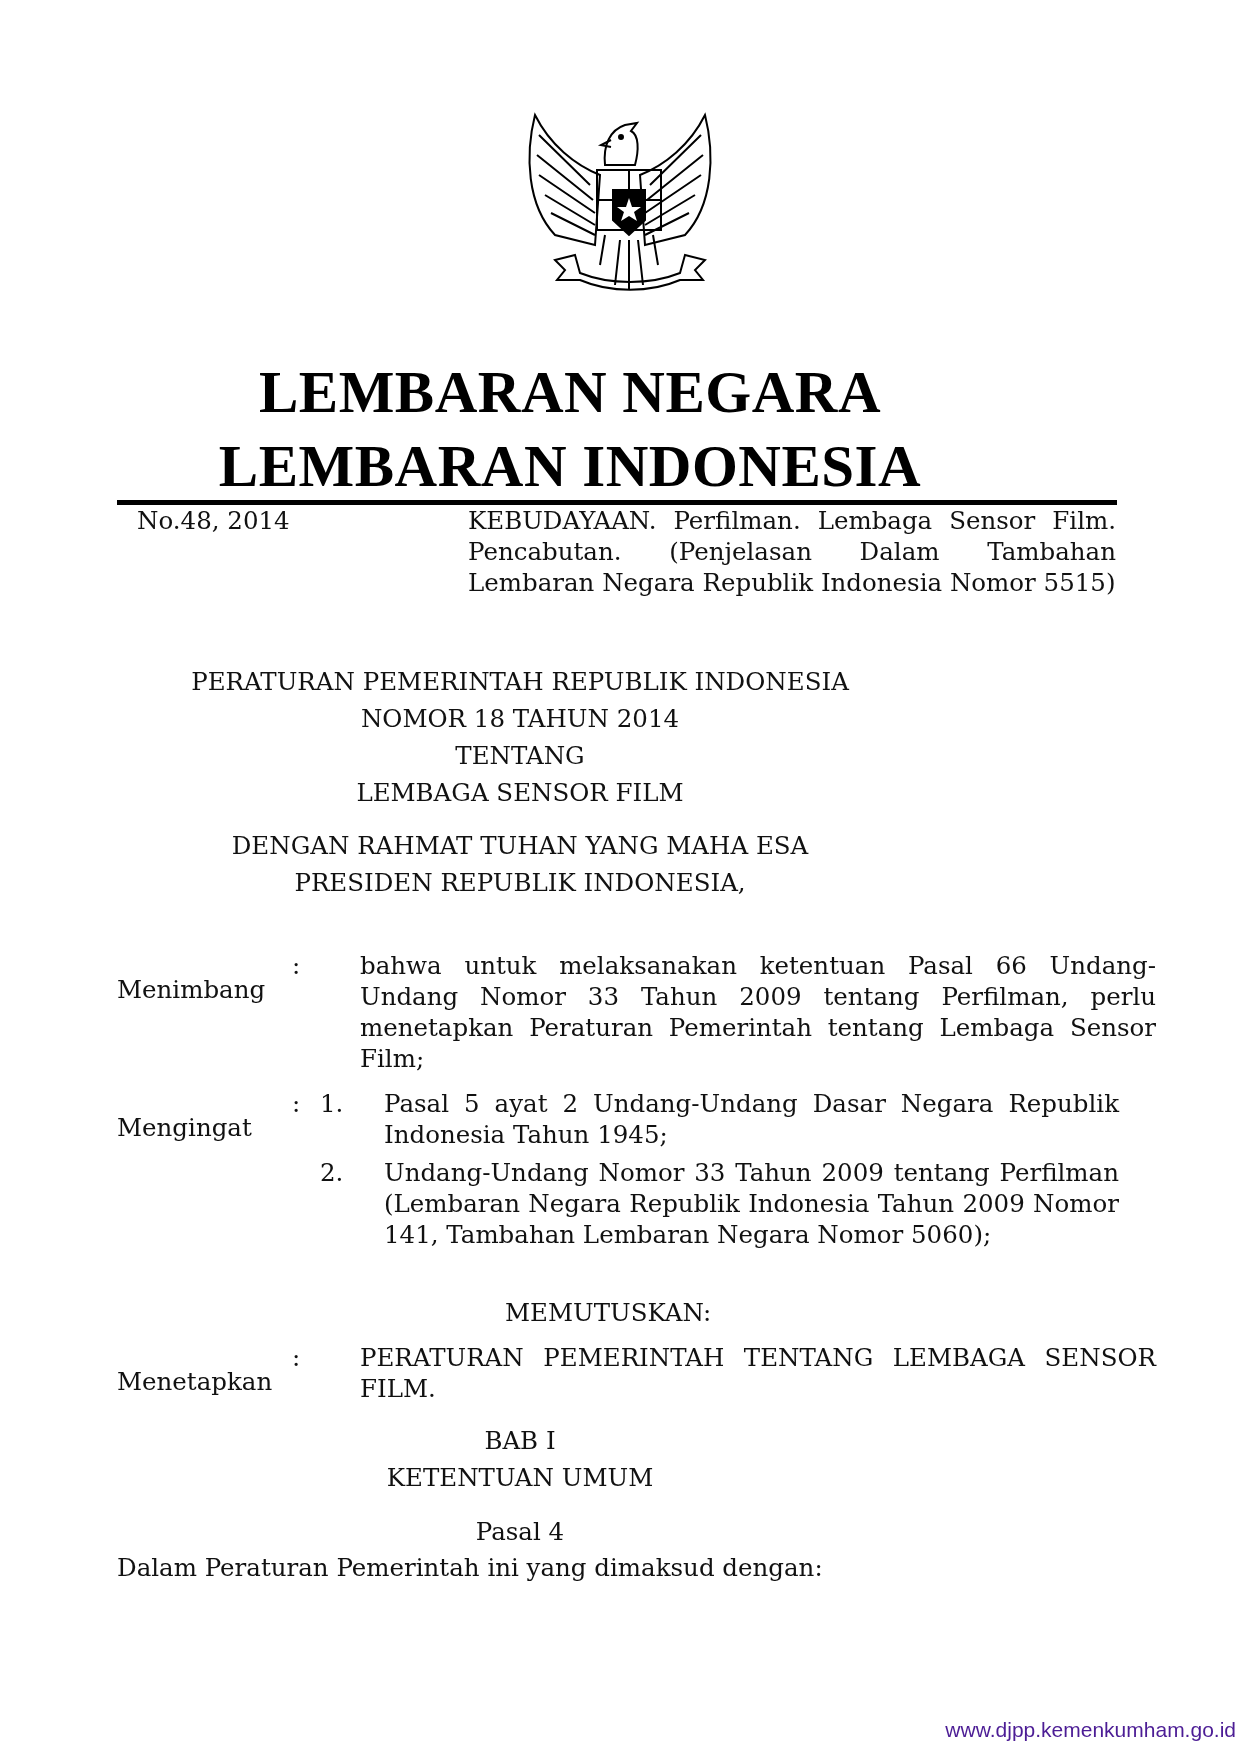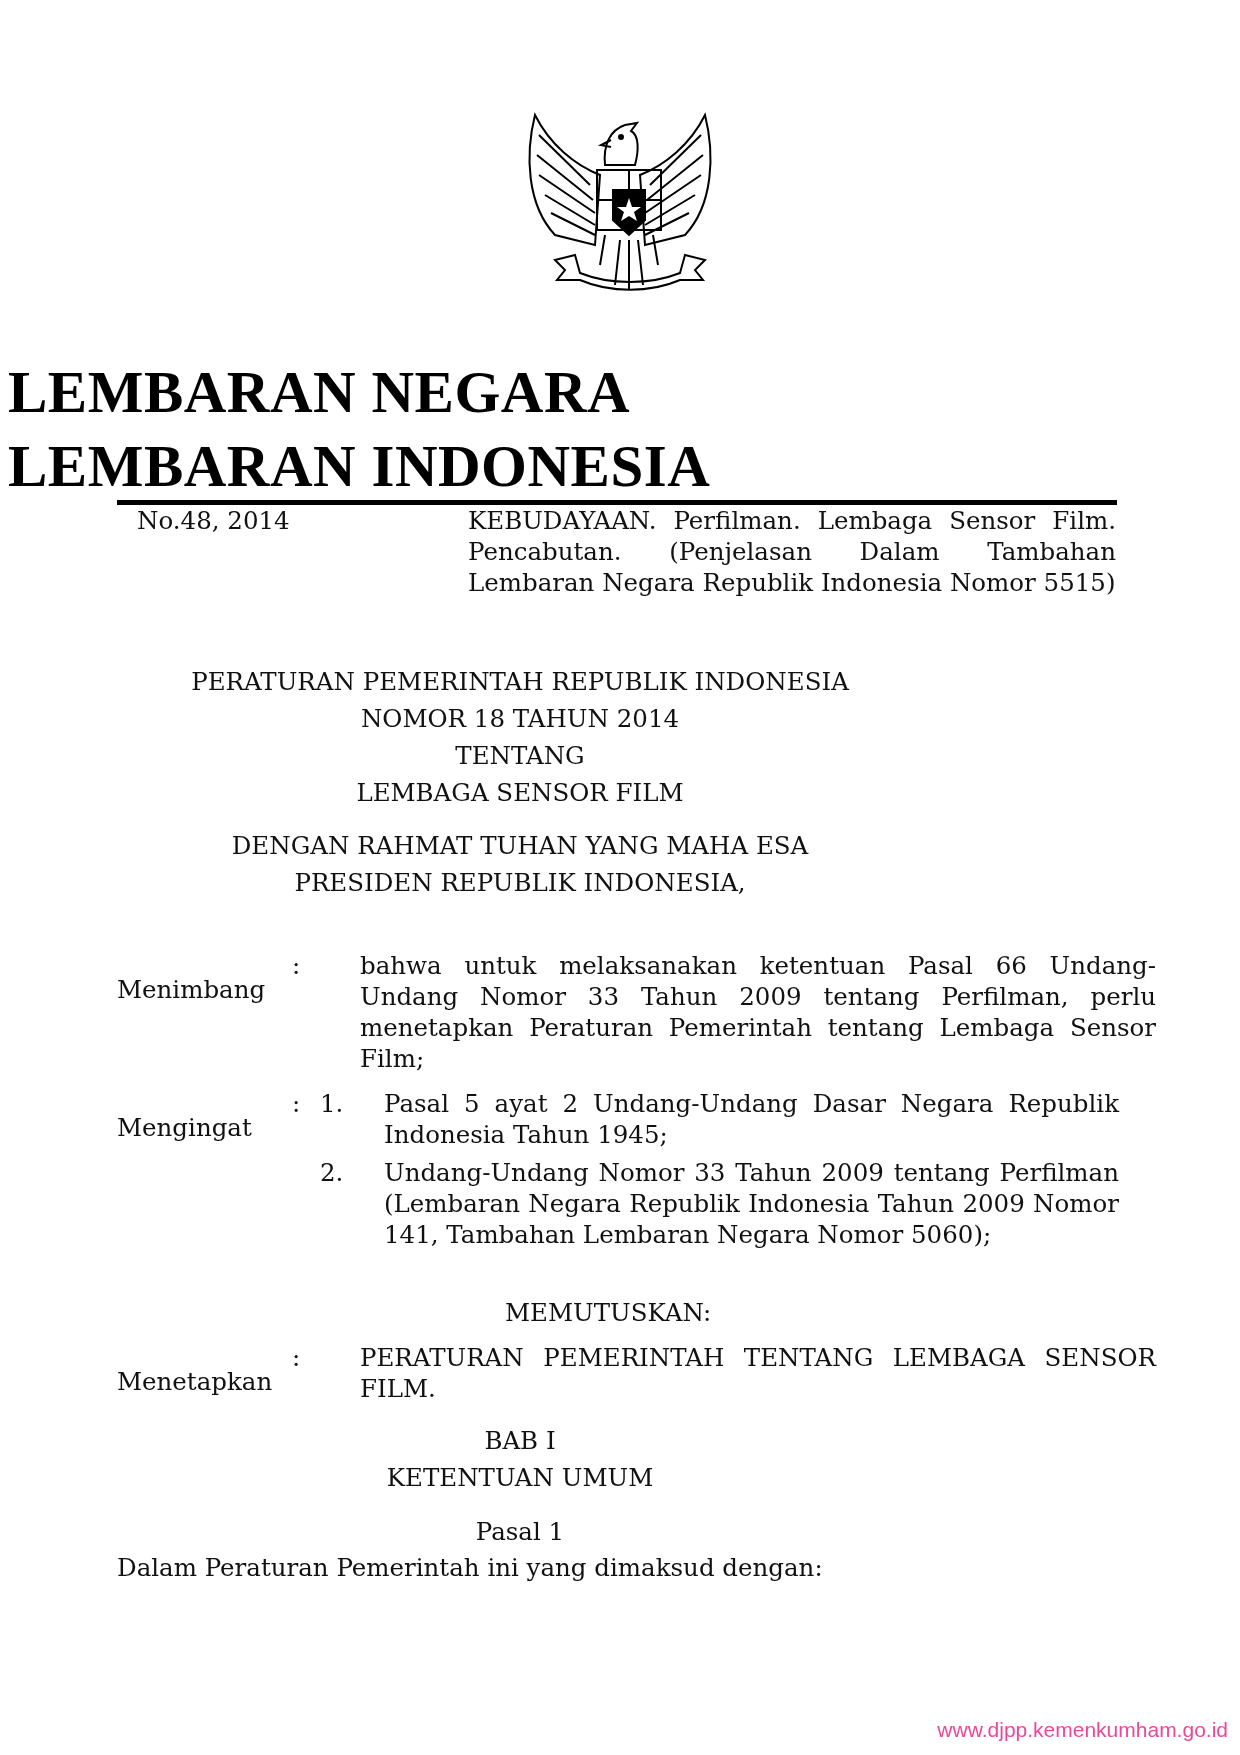--- a/index.html
+++ b/index.html
@@ -1,35 +1,35 @@
 <!DOCTYPE html>
 <html><head>
 <meta charset="utf-8">
 <style>
   html, body { margin: 0; padding: 0; background: #ffffff; }
   body { width: 1240px; height: 1755px; position: relative; overflow: hidden;
          font-family: "DejaVu Serif", "Liberation Serif", serif; color: #111; }
   .emblem { position: absolute; left: 515px; top: 95px; width: 210px; height: 210px; }
-  .title { position: absolute; left: 0; width: 1140px; text-align: left;
-           font-family: "Liberation Serif", serif; font-weight: bold; font-size: 59px; letter-spacing: 0.5px; color: #000; padding-left: 8px; }
+  .title { position: absolute; left: 0; width: 1140px; text-align: center;
+           font-family: "Liberation Serif", serif; font-weight: bold; font-size: 59px; letter-spacing: 0.5px; color: #000; }
   .t1 { top: 358px; }
   .t2 { top: 432px; }
   .rule { position: absolute; left: 117px; width: 1000px; top: 500px; height: 5px; background: #000; }
   .txt { font-size: 24.5px; line-height: 31px; }
   .no { position: absolute; left: 117px; top: 505px; margin-left: 20px; }
   .summary { position: absolute; left: 468px; top: 505px; width: 648px; text-align: justify; text-align-last: left; }
   .center { position: absolute; left: 0; width: 1040px; text-align: center; }
   .lbl { position: absolute; left: 117px; margin-top: 24px; }
   .colon { position: absolute; left: 292px; }
   .body { position: absolute; left: 320px; width: 796px; text-align: justify; margin-left: 40px; }
   .num { position: absolute; left: 320px; }
   .item { position: absolute; left: 384px; width: 735px; text-align: justify; }
   .lastleft { text-align-last: left; }
-  .watermark { position: absolute; right: 12px; top: 1718px; font-family: "Liberation Sans", sans-serif;
-               font-size: 21px; color: #ec4899; }
+  .watermark { position: absolute; right: 4px; top: 1718px; font-family: "Liberation Sans", sans-serif;
+               font-size: 21px; color: #4c1d95; }
 </style>
 </head>
 <body>
 
 <div class="emblem">
   <svg width="210" height="210" viewBox="0 0 210 210" fill="none" stroke="#000" stroke-width="2">
 
     <path d="M20 20 C10 60 12 110 40 140 L80 150 L85 80 C60 70 35 50 20 20 Z"></path>
     <path d="M24 40 L75 90 M22 60 L78 105 M24 80 L80 118 M30 100 L80 130 M36 118 L80 140"></path>
 
@@ -78,16 +78,16 @@
 <div class="txt item lastleft" style="top:1157px">Undang-Undang Nomor 33 Tahun 2009 tentang Perfilman (Lembaran Negara Republik Indonesia Tahun 2009 Nomor 141, Tambahan Lembaran Negara Nomor 5060);</div>
 
 <div class="txt" style="position:absolute;left:505px;top:1297px">MEMUTUSKAN:</div>
 
 <div class="txt lbl" style="top:1342px">Menetapkan</div>
 <div class="txt colon" style="top:1342px">:</div>
 <div class="txt body lastleft" style="top:1342px">PERATURAN PEMERINTAH TENTANG LEMBAGA SENSOR FILM.</div>
 
 <div class="txt center" style="top:1425px">BAB I</div>
 <div class="txt center" style="top:1462px">KETENTUAN UMUM</div>
-<div class="txt center" style="top:1516px">Pasal 1</div>
+<div class="txt center" style="top:1516px">Pasal 4</div>
 <div class="txt" style="position:absolute;left:117px;top:1552px">Dalam Peraturan Pemerintah ini yang dimaksud dengan:</div>
 
 <div class="watermark">www.djpp.kemenkumham.go.id</div>
 
 </body></html>

